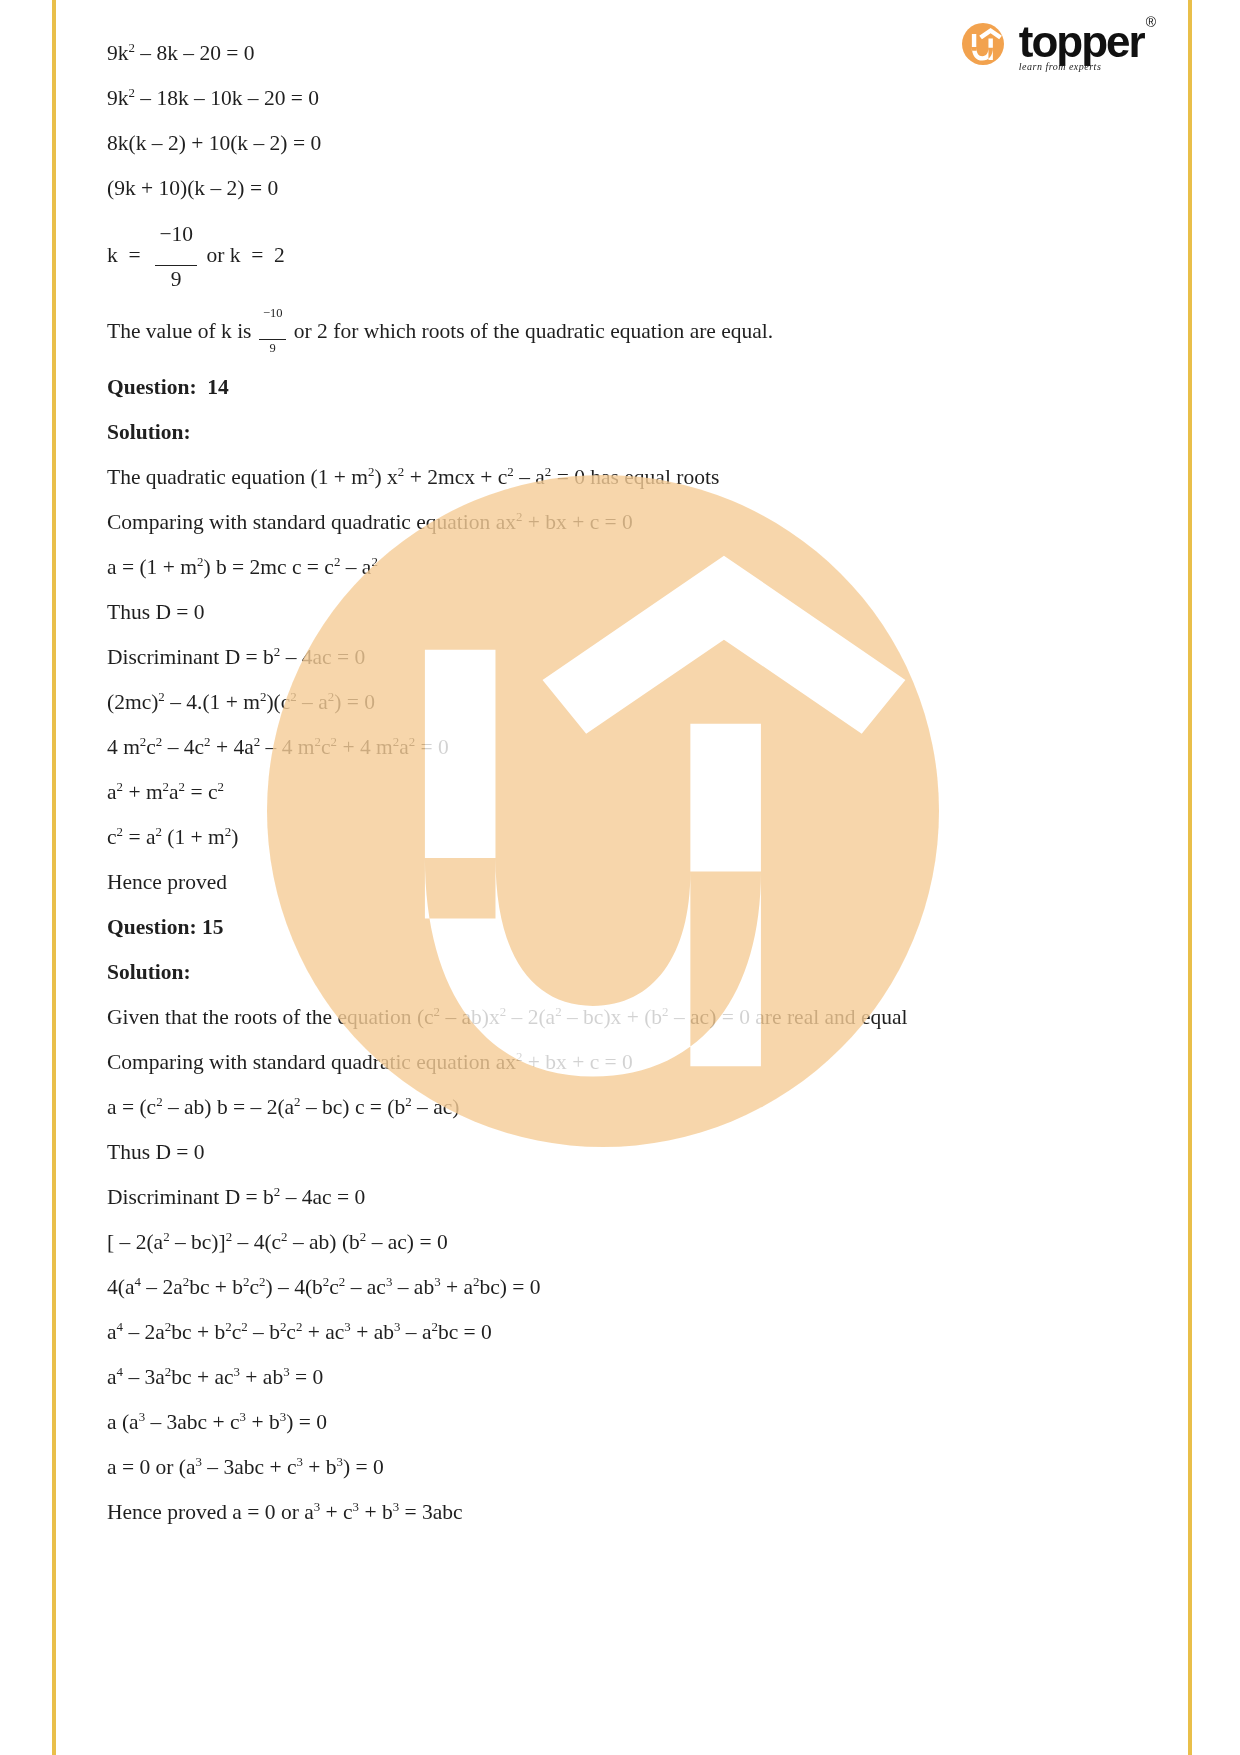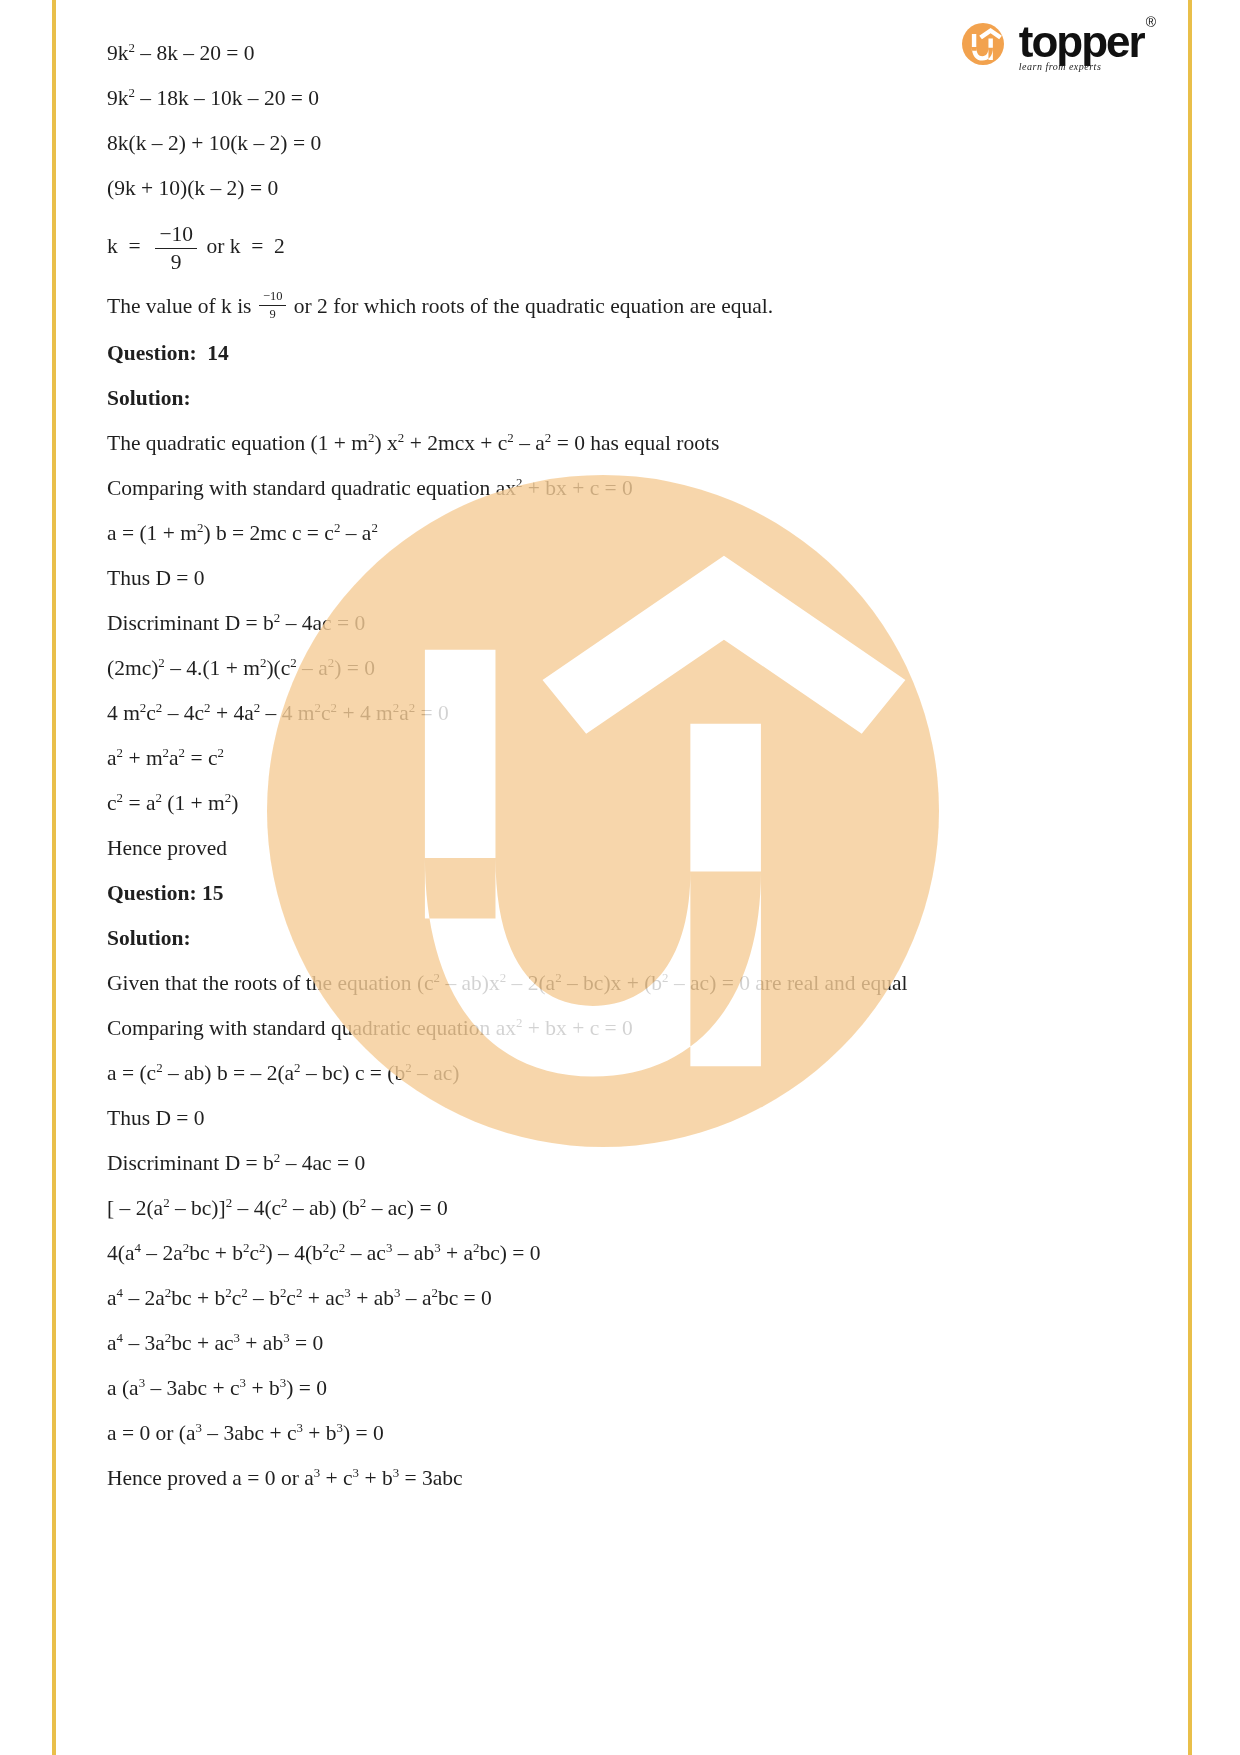--- a/index.html
+++ b/index.html
@@ -74,21 +74,21 @@
   }
   .line.head{font-weight:bold;}
   sup{font-size:60%;line-height:0;}
 
   .frac{
     display:inline-block;
     text-align:center;
     vertical-align:middle;
     margin:0 4px;
   }
-  .frac .num{display:block;border-bottom:1.6px solid #222222;padding:0 4px 1px 4px;}
+  .frac .num{display:block;border-bottom:1.6px solid #222222;padding:0 4px 18px 4px;}
   .frac .den{display:block;padding-top:1px;}
   .frac.large{font-size:21.5px;line-height:1.15;}
   .frac.small{font-size:12.5px;line-height:1.15;position:relative;top:-3px;margin:0 2px;}
   .frac-line{margin-bottom:18px;}
 
   
   .watermark{
     position:absolute;
     left:267px;
     top:475px;

